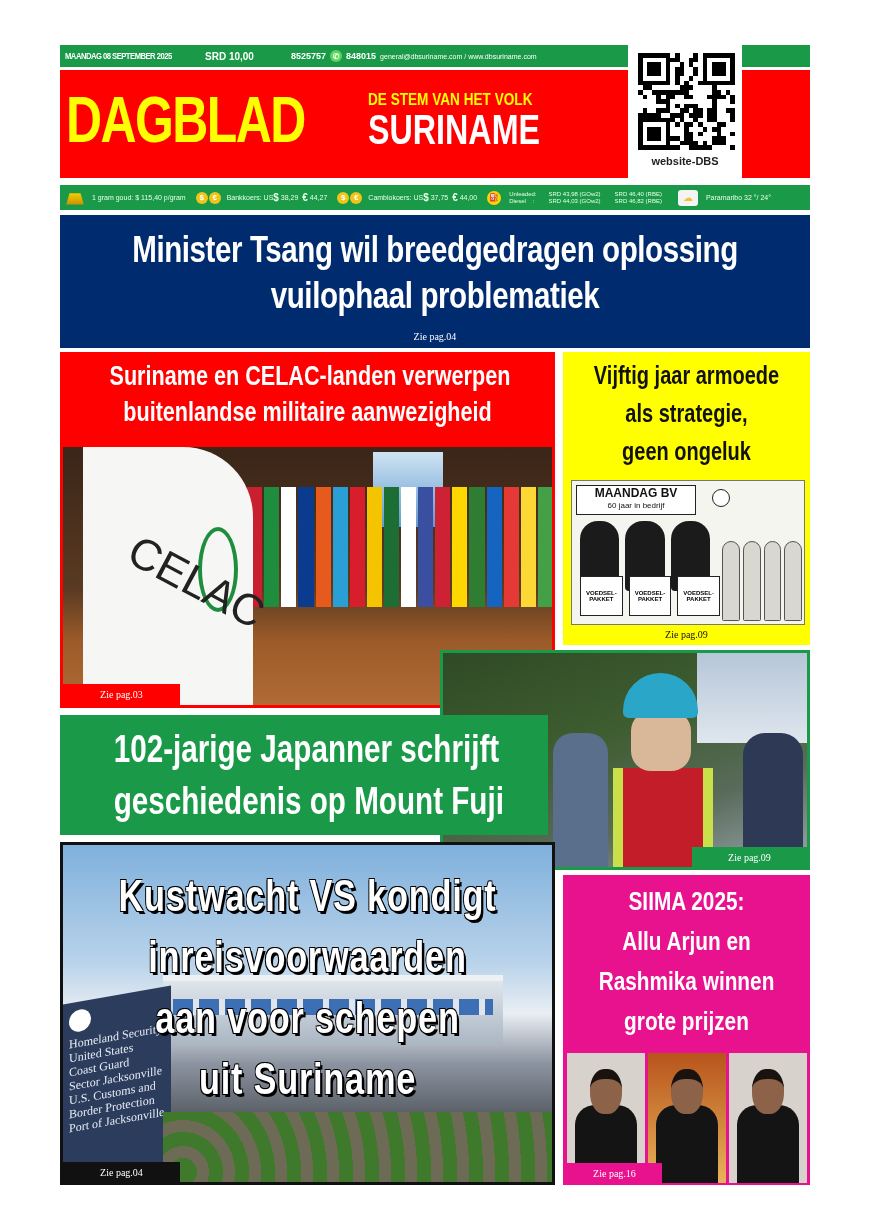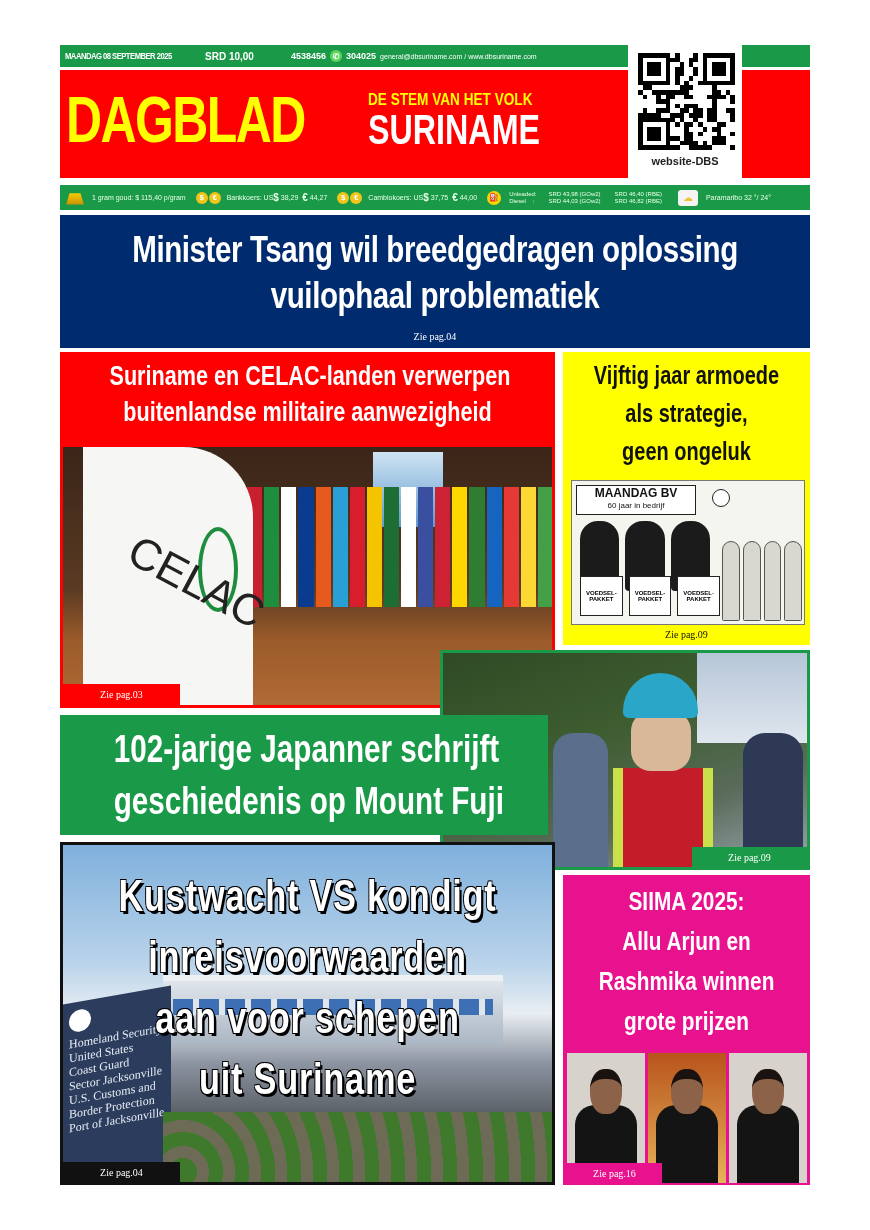--- a/index.html
+++ b/index.html
@@ -110,23 +110,23 @@
     .siima .photos .ph .head { position: absolute; left: 30%; top: 12%; width: 40%; height: 35%; background: #8c6248; border-radius: 45%; border-top: 10px solid #1a120e; }
     .siima .zie-tag { position: absolute; left: 4px; bottom: 2px; width: 95px; height: 20px; background: #e9128e; color: #fff; display: flex; align-items: center; justify-content: center; }
   </style>
 </head>
 <body>
 
 <div class="abs topstrip">
   <span class="date">MAANDAG 08 SEPTEMBER 2025</span>
   <span class="price">SRD 10,00</span>
   <span class="phone">
-    <span>4538456</span>
+    <span>8525757</span>
     <span class="phone-ic">✆</span>
-    <span>304025</span>
+    <span>848015</span>
   </span>
   <span class="contact">general@dbsuriname.com / www.dbsuriname.com</span>
 </div>
 
 <div class="abs mast">
   <div class="big">DAGBLAD</div>
   <div class="tag">DE STEM VAN HET VOLK</div>
   <div class="sur">SURINAME</div>
 </div>
 

